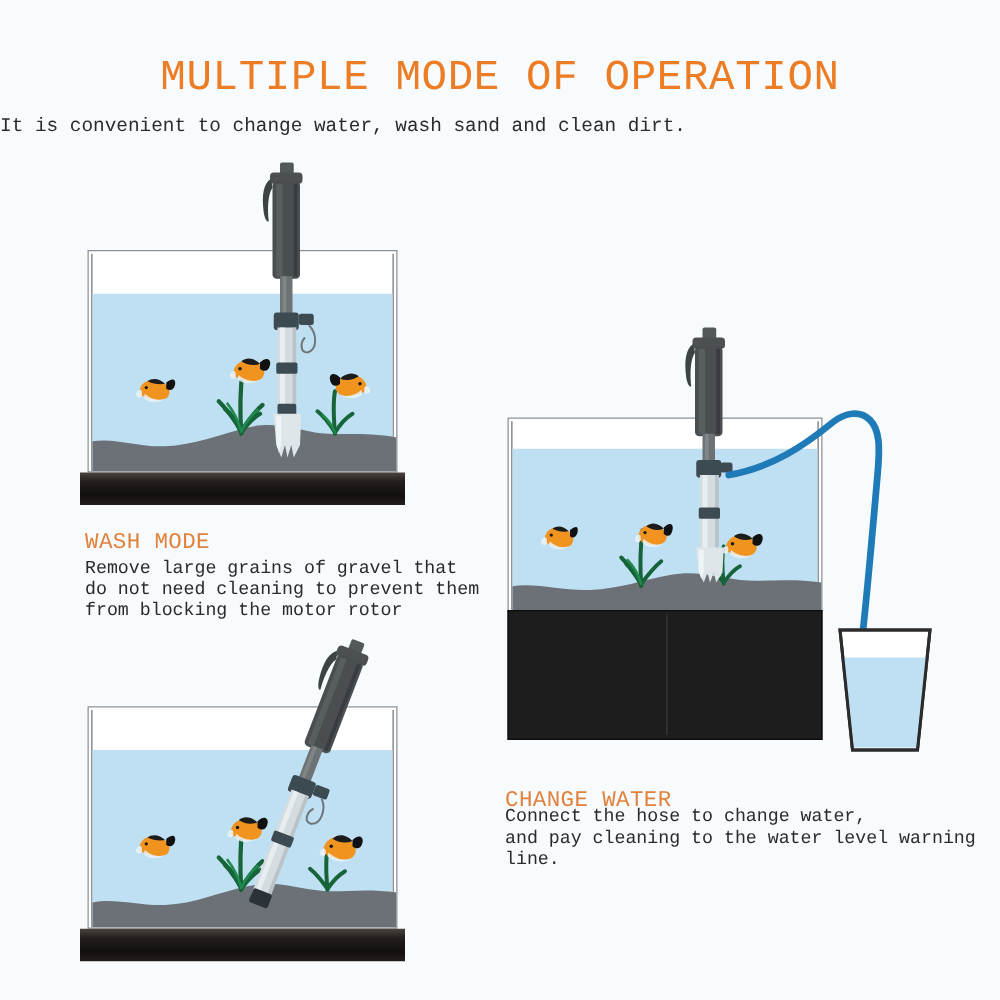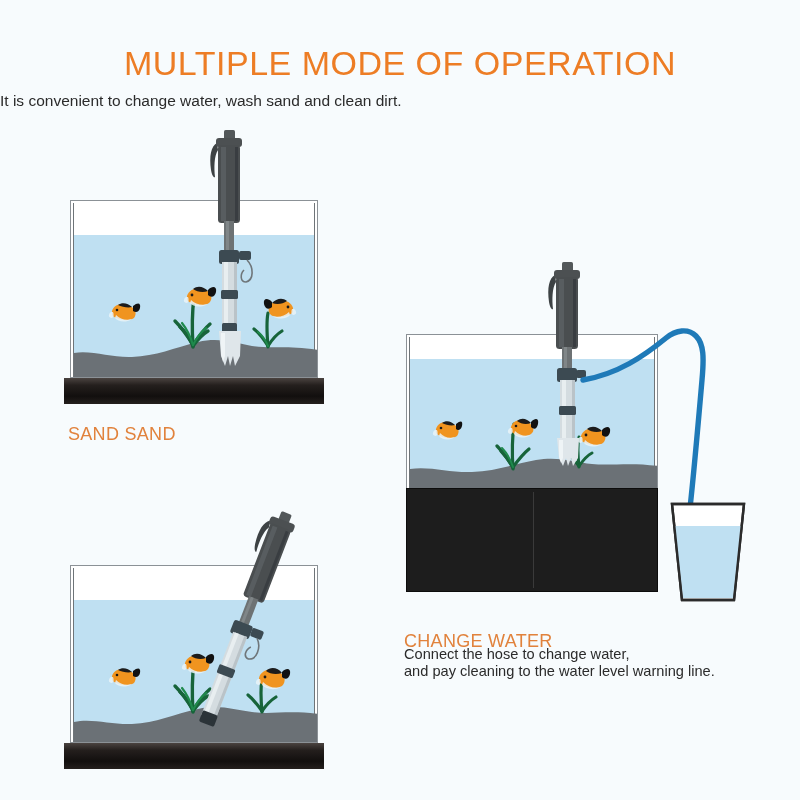--- a/index.html
+++ b/index.html
@@ -6,21 +6,21 @@
     margin: 0;
     padding: 0;
     background: #ffffff;
   }
   #page {
     position: relative;
     width: 800px;
     height: 800px;
     background: #f7fbfd;
     overflow: hidden;
-    font-family: Liberation Sans, sans-serif;
+    font-family: Liberation Mono, monospace;
   }
   
   .title {
     position: absolute;
     left: 0;
     top: 44px;
     width: 800px;
     text-align: center;
     font-size: 34px;
     letter-spacing: 0.5px;
@@ -376,19 +376,22 @@
                C150,104 146,150 142,186" fill="none" stroke="#1f7ab8" stroke-width="5.4" stroke-linecap="round"></path>
     </svg>
 
     <svg class="bucket" style="left:268px; top:238px;" width="90" height="106" viewBox="0 0 90 106">
       <path d="M6,4 L78,4 L68,100 L16,100 Z" fill="#ffffff" stroke="#2b2b2b" stroke-width="2.4"></path>
       <path d="M8.6,26 L75.4,26 L67,98 L17,98 Z" fill="#bfe0f2"></path>
       <path d="M6,4 L78,4 L68,100 L16,100 Z" fill="none" stroke="#2b2b2b" stroke-width="2.4"></path>
     </svg>
   </div>
 
-  <div class="caption-head" id="cap1-head">SAND SAND</div>
+  <div class="caption-head" id="cap1-head">WASH MODE</div>
+  <div class="caption-body" id="cap1-body">Remove large grains of gravel that
+do not need cleaning to prevent them
+from blocking the motor rotor</div>
 
   <div class="caption-head" id="cap2-head">CHANGE WATER</div>
   <div class="caption-body" id="cap2-body">Connect the hose to change water,
 and pay cleaning to the water level warning line.</div>
 
 </div>
 
 </body></html>

